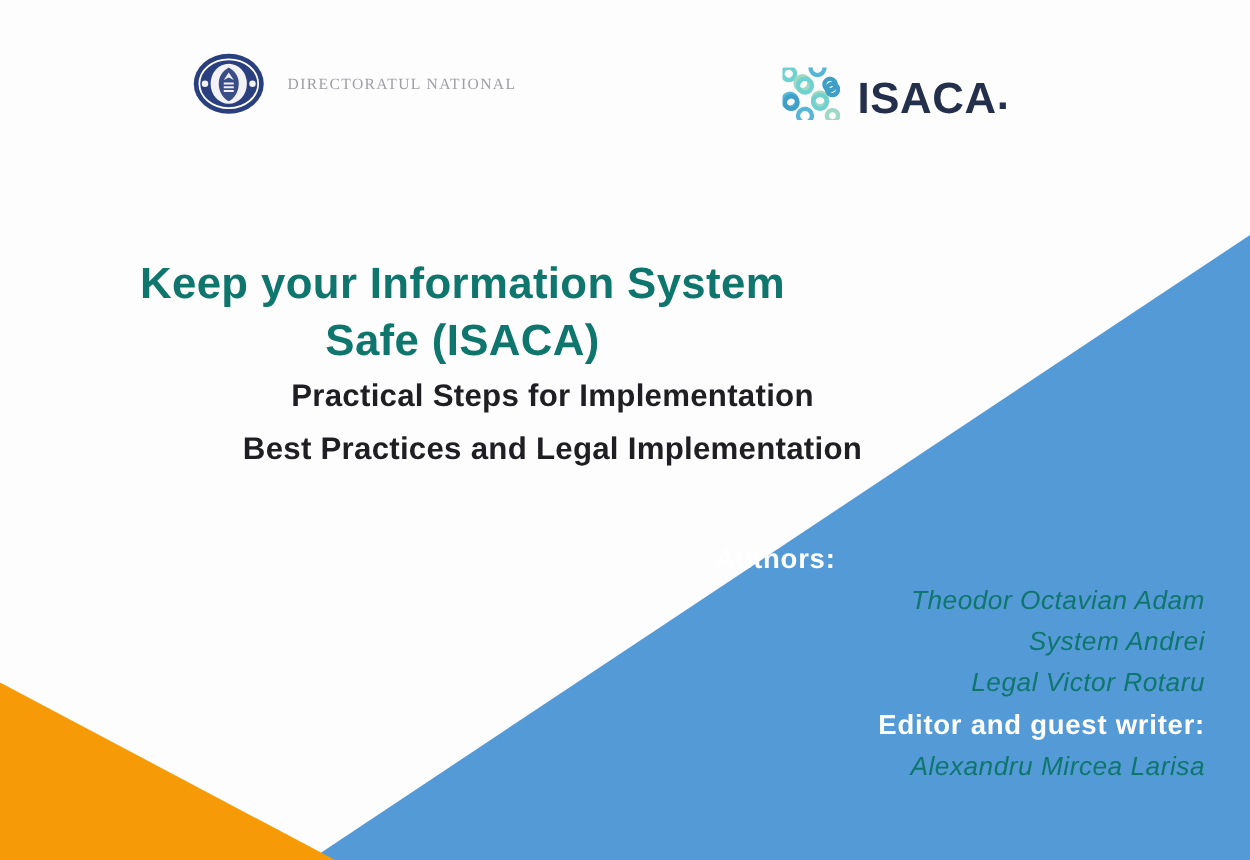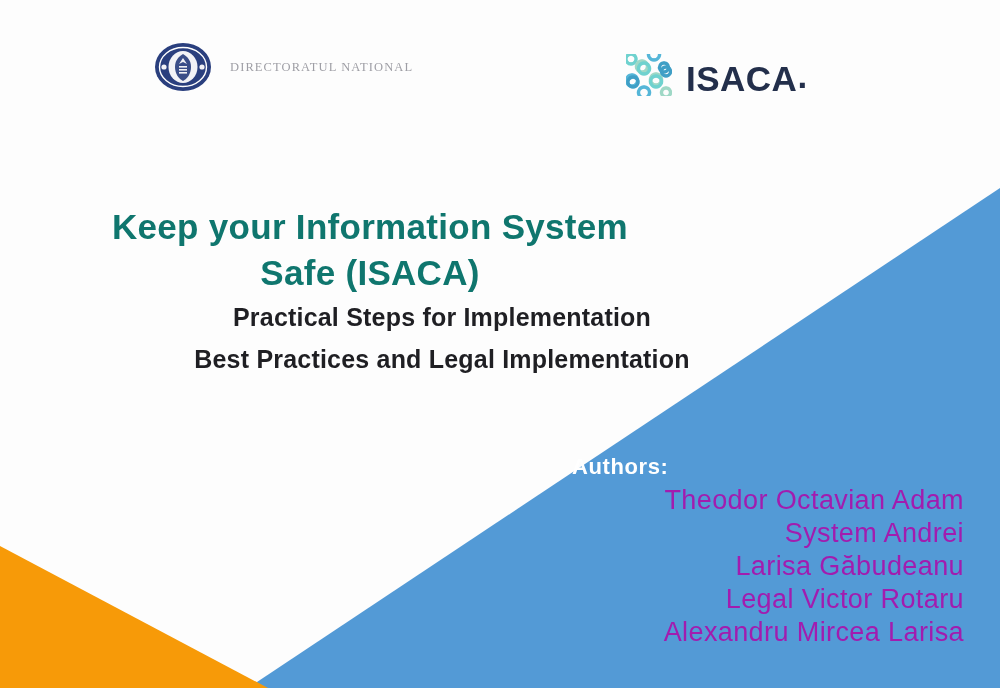--- a/index.html
+++ b/index.html
@@ -120,45 +120,46 @@
     top: 296px;
     width: 820px;
     text-align: center;
     margin-left: 32px;
   }
 
   
   .credits {
     position: absolute;
     right: 36px;
-    top: 450px;
+    top: 430px;
     width: 430px;
     text-align: right;
     color: #ffffff;
   }
   .credit-heading {
     font-family: "Liberation Sans", sans-serif;
     font-weight: bold;
     font-size: 22px;
     letter-spacing: 0.6px;
     line-height: 34px;
     white-space: nowrap;
   }
   .credit-heading.left-head {
     text-align: left;
     padding-left: 38px;
   }
   .credit-name {
     font-family: "Liberation Sans", sans-serif;
     font-weight: normal;
-    font-size: 27px;
+    font-size: 21px;
     letter-spacing: 0.4px;
     line-height: 33px;
     white-space: nowrap;
-    color: #a21caf;
+    color: #0f766e;
+    font-style: italic;
   }
 </style>
 </head>
 <body>
 
 <div id="cover">
 
   <svg class="shape-layer" viewBox="0 0 1000 688" preserveAspectRatio="none">
     <polygon points="1000,188 1000,688 248,688" fill="#539ad6"></polygon>
     <polygon points="0,546 0,688 268,688" fill="#f79a08"></polygon>
@@ -214,18 +215,18 @@
 
   <div class="subtitle-block">
     <div class="subtitle-line">Practical Steps for Implementation</div>
     <div class="subtitle-line">Best Practices and Legal Implementation</div>
   </div>
 
   <div class="credits">
     <div class="credit-heading left-head">Authors:</div>
     <div class="credit-name">Theodor Octavian Adam</div>
     <div class="credit-name">System Andrei</div>
-    <div class="credit-name">Larisa Găbudeanu</div>
     <div class="credit-name">Legal Victor Rotaru</div>
+    <div class="credit-heading">Editor and guest writer:</div>
     <div class="credit-name">Alexandru Mircea Larisa</div>
   </div>
 
 </div>
 
 </body></html>

